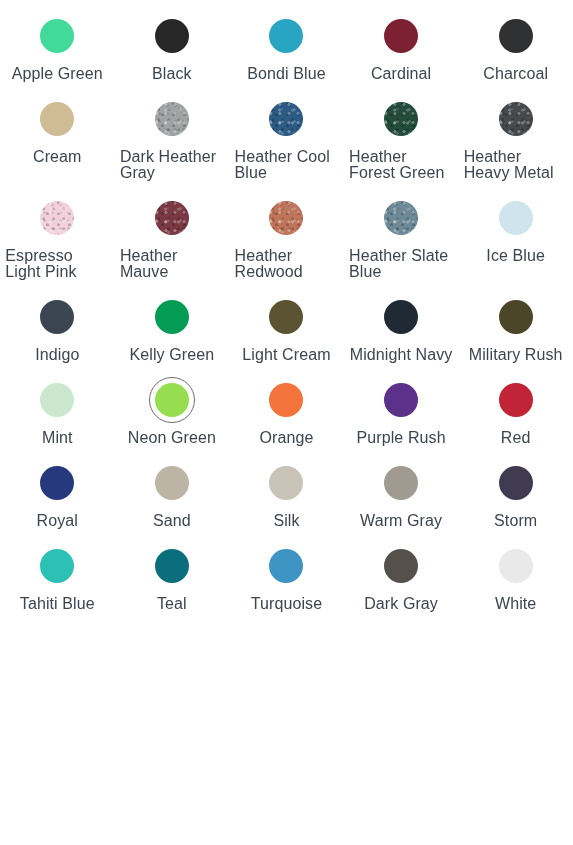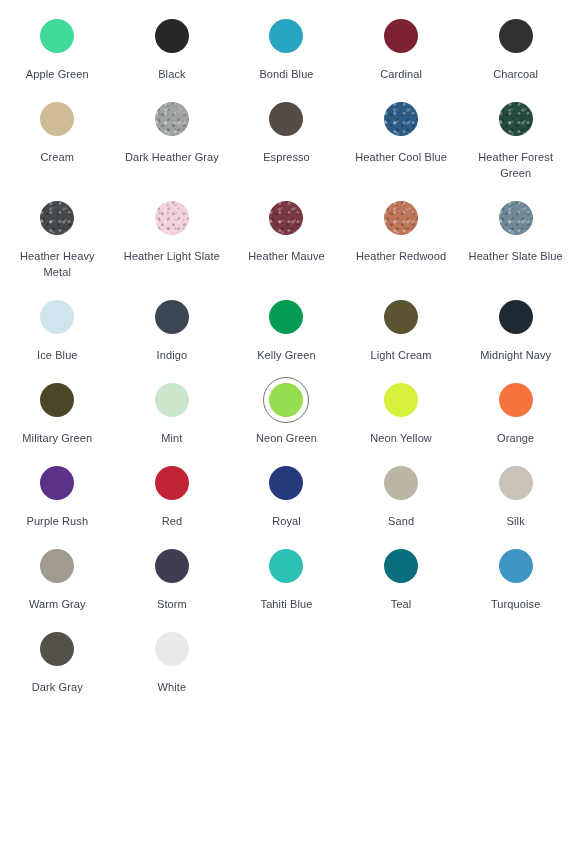--- a/index.html
+++ b/index.html
@@ -64,24 +64,23 @@
       radial-gradient(circle at 68% 16%, rgba(0,0,0,0.22) 0 1.2px, rgba(0,0,0,0) 1.7px),
       radial-gradient(circle at 82% 62%, rgba(255,255,255,0.26) 0 1.3px, rgba(255,255,255,0) 1.8px),
       radial-gradient(circle at 38% 78%, rgba(0,0,0,0.20) 0 1.2px, rgba(0,0,0,0) 1.7px),
       radial-gradient(circle at 12% 62%, rgba(255,255,255,0.20) 0 1.1px, rgba(255,255,255,0) 1.6px),
       radial-gradient(circle at 55% 46%, rgba(0,0,0,0.14) 0 1.1px, rgba(0,0,0,0) 1.6px);
     background-size: 9px 9px, 11px 11px, 13px 13px, 10px 10px, 12px 12px, 8px 8px;
   }
 
   .swatch-label {
     margin-top: 7px;
-    font-size: 11px;
+    font-size: 16px;
     line-height: 16px;
     color: #3d4450;
-    text-align: center;
     max-width: 104px;
     letter-spacing: 0.1px;
   }
 </style>
 </head>
 <body style="background: rgb(255, 255, 255);">
 
 <div class="swatch-grid">
     <div class="swatch-cell">
       <div class="swatch-dot-wrap">
@@ -120,47 +119,41 @@
       <div class="swatch-label">Cream</div>
     </div>
     <div class="swatch-cell">
       <div class="swatch-dot-wrap">
         <div class="swatch-dot is-heather" style="background-color: rgb(160, 163, 164);"></div>
       </div>
       <div class="swatch-label">Dark Heather Gray</div>
     </div>
     <div class="swatch-cell">
       <div class="swatch-dot-wrap">
-        <div class="swatch-dot" style="background-color: rgb(85, 76, 69);"></div>
-      </div>
-      <div class="swatch-label">Espresso</div>
-    </div>
-    <div class="swatch-cell">
-      <div class="swatch-dot-wrap">
         <div class="swatch-dot is-heather" style="background-color: rgb(44, 92, 134);"></div>
       </div>
       <div class="swatch-label">Heather Cool Blue</div>
     </div>
     <div class="swatch-cell">
       <div class="swatch-dot-wrap">
         <div class="swatch-dot is-heather" style="background-color: rgb(36, 76, 60);"></div>
       </div>
       <div class="swatch-label">Heather Forest Green</div>
     </div>
     <div class="swatch-cell">
       <div class="swatch-dot-wrap">
         <div class="swatch-dot is-heather" style="background-color: rgb(70, 74, 76);"></div>
       </div>
       <div class="swatch-label">Heather Heavy Metal</div>
     </div>
     <div class="swatch-cell">
       <div class="swatch-dot-wrap">
         <div class="swatch-dot is-heather" style="background-color: rgb(242, 209, 220);"></div>
       </div>
-      <div class="swatch-label">Heather Light Slate</div>
+      <div class="swatch-label">Espresso Light Pink</div>
     </div>
     <div class="swatch-cell">
       <div class="swatch-dot-wrap">
         <div class="swatch-dot is-heather" style="background-color: rgb(123, 57, 68);"></div>
       </div>
       <div class="swatch-label">Heather Mauve</div>
     </div>
     <div class="swatch-cell">
       <div class="swatch-dot-wrap">
         <div class="swatch-dot is-heather" style="background-color: rgb(192, 117, 91);"></div>
@@ -200,42 +193,36 @@
     <div class="swatch-cell">
       <div class="swatch-dot-wrap">
         <div class="swatch-dot" style="background-color: rgb(31, 42, 53);"></div>
       </div>
       <div class="swatch-label">Midnight Navy</div>
     </div>
     <div class="swatch-cell">
       <div class="swatch-dot-wrap">
         <div class="swatch-dot" style="background-color: rgb(74, 70, 39);"></div>
       </div>
-      <div class="swatch-label">Military Green</div>
+      <div class="swatch-label">Military Rush</div>
     </div>
     <div class="swatch-cell">
       <div class="swatch-dot-wrap">
         <div class="swatch-dot" style="background-color: rgb(203, 232, 207);"></div>
       </div>
       <div class="swatch-label">Mint</div>
     </div>
     <div class="swatch-cell is-selected" aria-selected="true">
       <div class="swatch-dot-wrap">
         <div class="swatch-dot" style="background-color: rgb(151, 221, 80);"></div>
       </div>
       <div class="swatch-label">Neon Green</div>
     </div>
     <div class="swatch-cell">
       <div class="swatch-dot-wrap">
-        <div class="swatch-dot" style="background-color: rgb(215, 240, 60);"></div>
-      </div>
-      <div class="swatch-label">Neon Yellow</div>
-    </div>
-    <div class="swatch-cell">
-      <div class="swatch-dot-wrap">
         <div class="swatch-dot" style="background-color: rgb(244, 115, 60);"></div>
       </div>
       <div class="swatch-label">Orange</div>
     </div>
     <div class="swatch-cell">
       <div class="swatch-dot-wrap">
         <div class="swatch-dot" style="background-color: rgb(91, 49, 137);"></div>
       </div>
       <div class="swatch-label">Purple Rush</div>
     </div>

